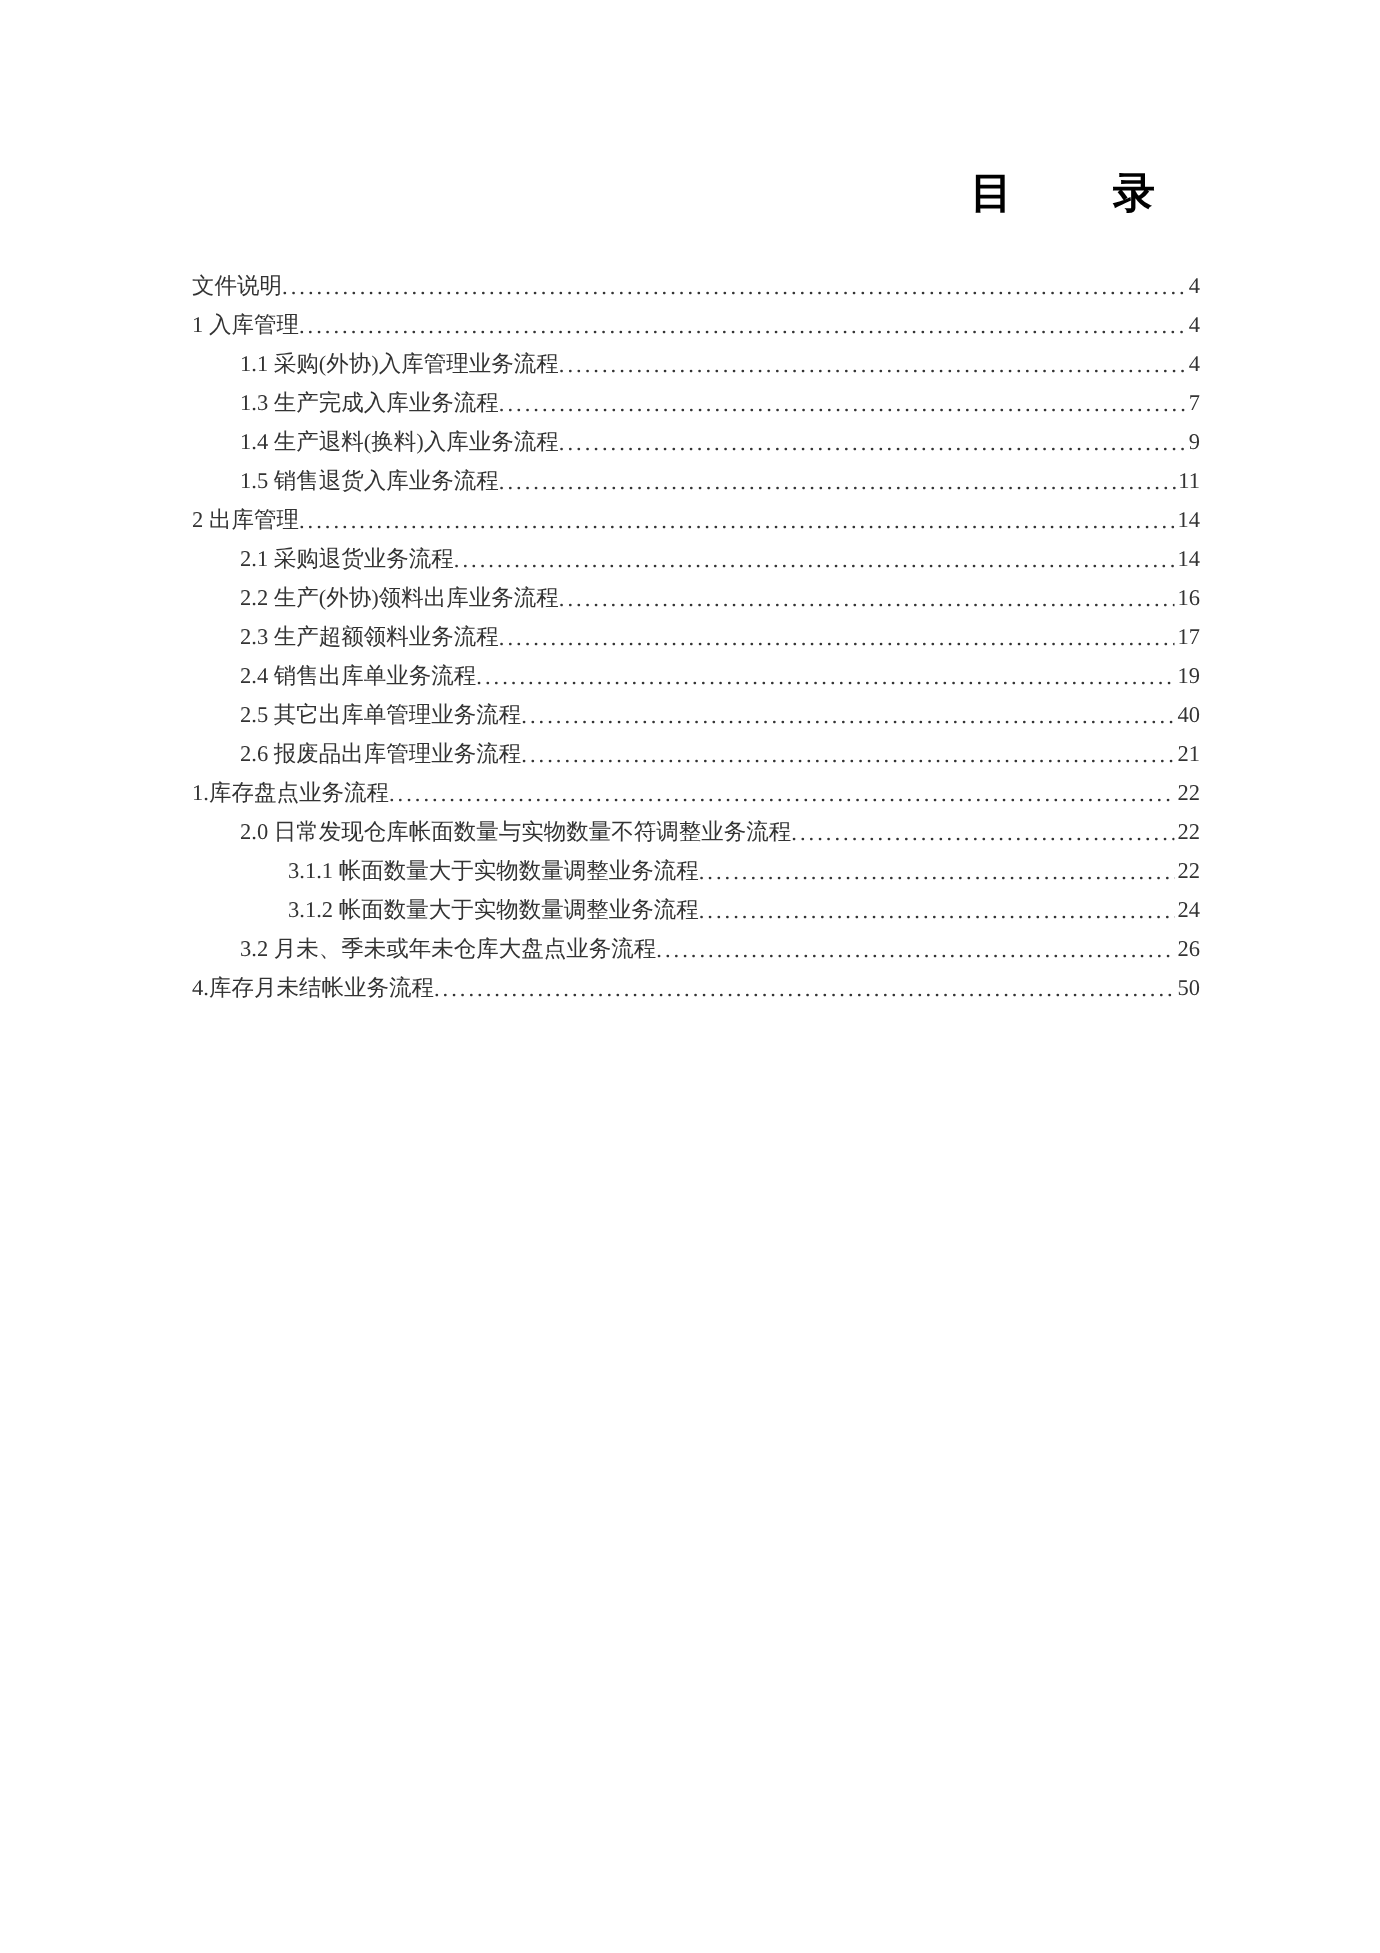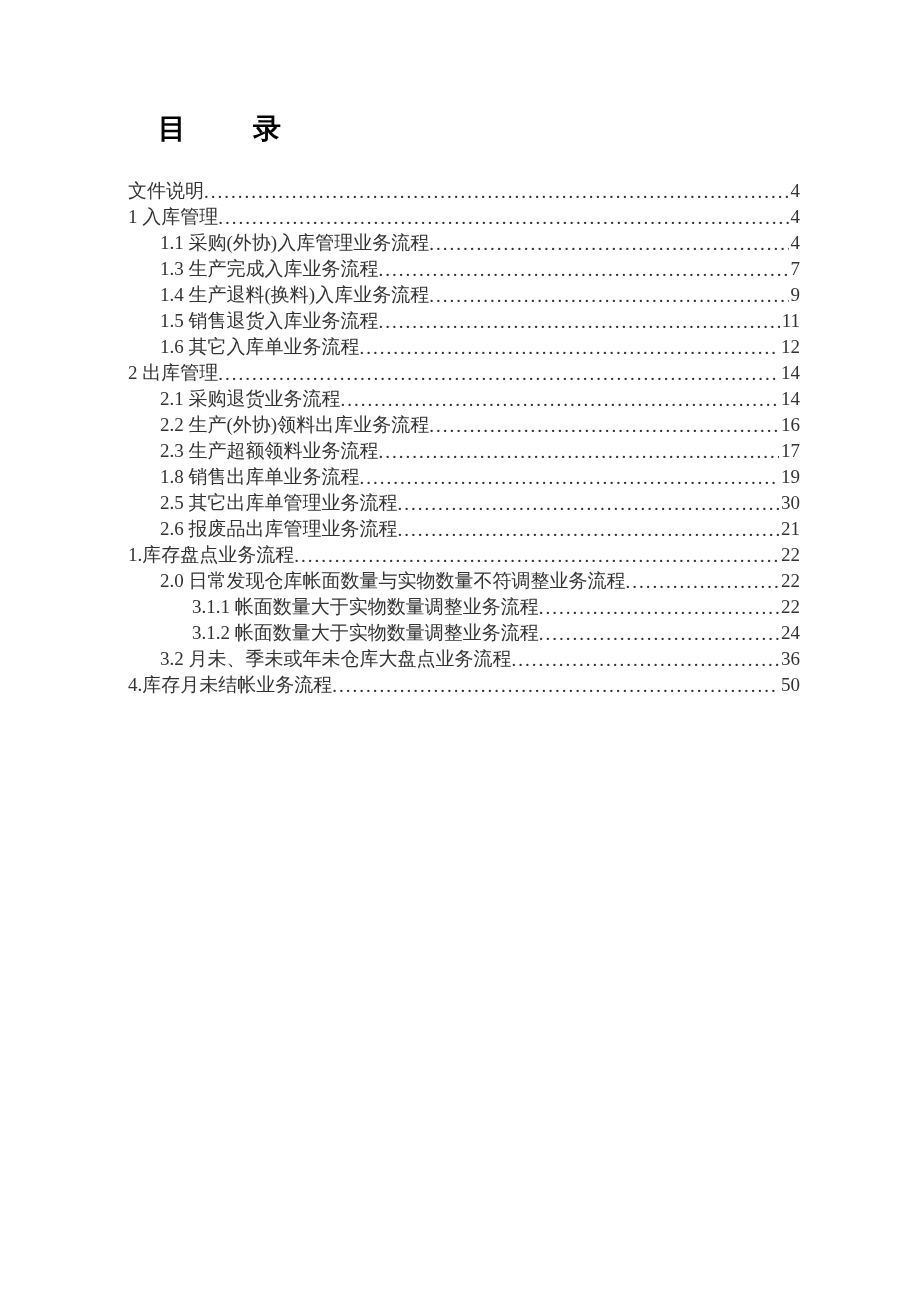--- a/index.html
+++ b/index.html
@@ -4,32 +4,32 @@
   <style>
     * { margin: 0; padding: 0; box-sizing: border-box; }
     body {
       width: 920px;
       height: 1302px;
       background: #fff;
       font-family: "SimSun", "宋体", serif;
       padding: 110px 120px 0 128px;
     }
     .title {
-      text-align: left;
+      text-align: right;
       font-size: 28px;
       font-weight: bold;
       color: #000;
       margin-bottom: 30px;
       letter-spacing: 30px;
       text-indent: 30px;
     }
     .toc-line {
       display: flex;
       align-items: center;
-      font-size: 19px;
+      font-size: 15px;
       color: #333;
       line-height: 26px;
       white-space: nowrap;
     }
     .toc-label { flex-shrink: 0; }
     .toc-dots {
       flex: 1;
       overflow: hidden;
       letter-spacing: 2px;
       color: #333;
@@ -73,25 +73,20 @@
     <div class="toc-line lvl-2">
       <span class="toc-label">1.4 生产退料(换料)入库业务流程</span>
       <span class="toc-dots"></span>
       <span class="toc-page">9</span>
     </div>
     <div class="toc-line lvl-2">
       <span class="toc-label">1.5 销售退货入库业务流程</span>
       <span class="toc-dots"></span>
       <span class="toc-page">11</span>
     </div>
-    <div class="toc-line lvl-2">
-      <span class="toc-label">1.6 其它入库单业务流程</span>
-      <span class="toc-dots"></span>
-      <span class="toc-page">12</span>
-    </div>
     <div class="toc-line lvl-1">
       <span class="toc-label">2 出库管理</span>
       <span class="toc-dots"></span>
       <span class="toc-page">14</span>
     </div>
     <div class="toc-line lvl-2">
       <span class="toc-label">2.1 采购退货业务流程</span>
       <span class="toc-dots"></span>
       <span class="toc-page">14</span>
     </div>
@@ -99,28 +94,28 @@
       <span class="toc-label">2.2 生产(外协)领料出库业务流程</span>
       <span class="toc-dots"></span>
       <span class="toc-page">16</span>
     </div>
     <div class="toc-line lvl-2">
       <span class="toc-label">2.3 生产超额领料业务流程</span>
       <span class="toc-dots"></span>
       <span class="toc-page">17</span>
     </div>
     <div class="toc-line lvl-2">
-      <span class="toc-label">1.8 销售出库单业务流程</span>
+      <span class="toc-label">2.4 销售出库单业务流程</span>
       <span class="toc-dots"></span>
       <span class="toc-page">19</span>
     </div>
     <div class="toc-line lvl-2">
       <span class="toc-label">2.5 其它出库单管理业务流程</span>
       <span class="toc-dots"></span>
-      <span class="toc-page">30</span>
+      <span class="toc-page">40</span>
     </div>
     <div class="toc-line lvl-2">
       <span class="toc-label">2.6 报废品出库管理业务流程</span>
       <span class="toc-dots"></span>
       <span class="toc-page">21</span>
     </div>
     <div class="toc-line lvl-1">
       <span class="toc-label">1.库存盘点业务流程</span>
       <span class="toc-dots"></span>
       <span class="toc-page">22</span>
@@ -136,20 +131,20 @@
       <span class="toc-page">22</span>
     </div>
     <div class="toc-line lvl-3">
       <span class="toc-label">3.1.2 帐面数量大于实物数量调整业务流程</span>
       <span class="toc-dots"></span>
       <span class="toc-page">24</span>
     </div>
     <div class="toc-line lvl-2">
       <span class="toc-label">3.2 月未、季未或年未仓库大盘点业务流程</span>
       <span class="toc-dots"></span>
-      <span class="toc-page">36</span>
+      <span class="toc-page">26</span>
     </div>
     <div class="toc-line lvl-1">
       <span class="toc-label">4.库存月未结帐业务流程</span>
       <span class="toc-dots"></span>
       <span class="toc-page">50</span>
     </div>
   </div>
 
 </body></html>

